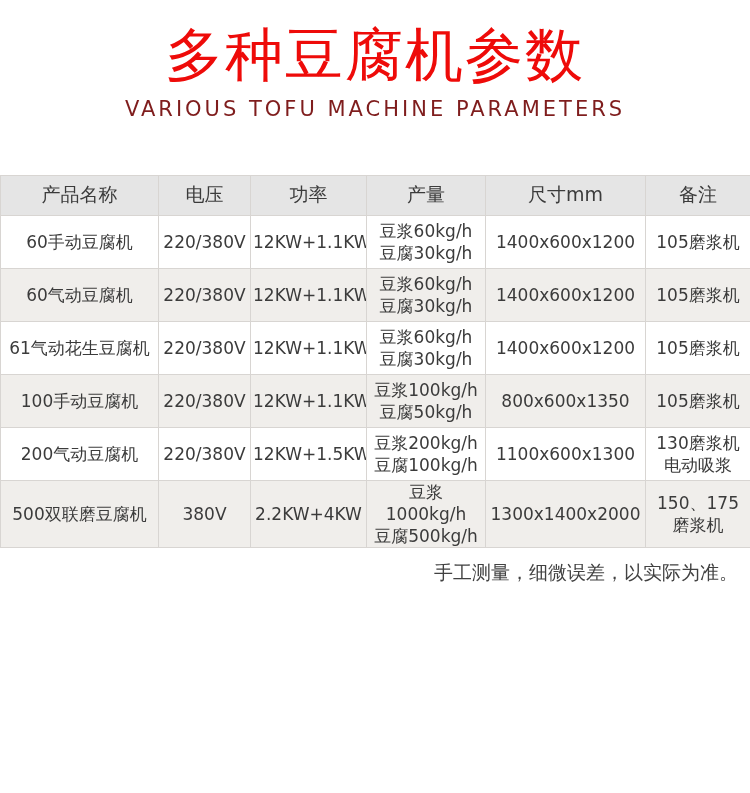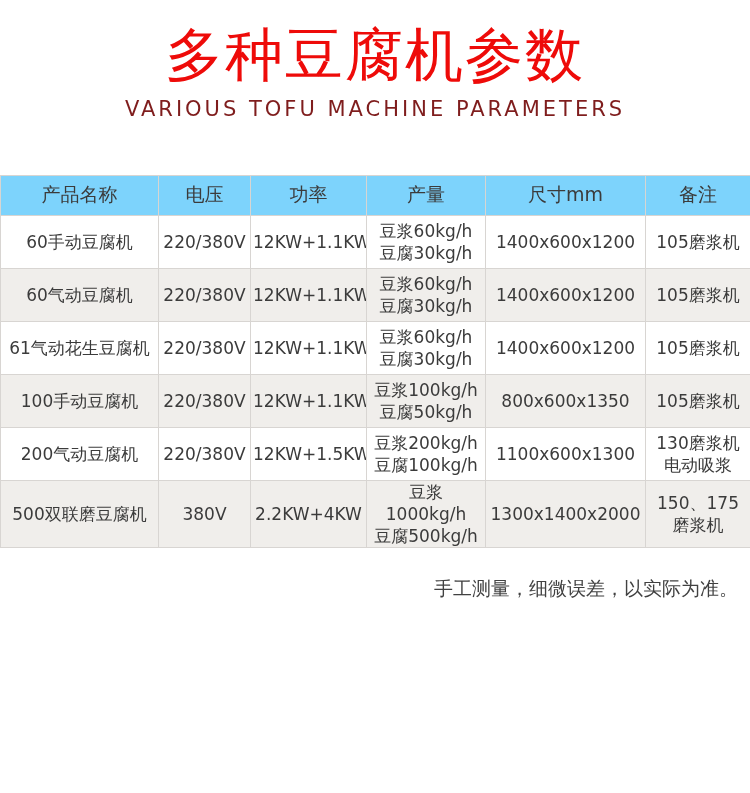--- a/index.html
+++ b/index.html
@@ -38,35 +38,35 @@
   table.params th, table.params td {
     border: 1px solid #d8d5d2;
     text-align: center;
     vertical-align: middle;
     color: #3b3b3b;
     padding: 0 2px;
     overflow: hidden;
   }
   table.params th {
     height: 39px;
-    background: #7dd3fc;
+    background: #e5e5e5;
     font-size: 19px;
     font-weight: normal;
   }
   table.params td {
     height: 52px;
     font-size: 17px;
     line-height: 1.3;
     background: #ffffff;
     white-space: pre-line;
   }
   table.params tbody tr:nth-child(even) td { background: #f0eeeb; }
   table.params tbody tr.tall td { height: 56px; }
   .footer-note {
-    margin-top: 28px;
+    margin-top: 12px;
     padding-right: 12px;
     text-align: right;
     font-size: 19px;
     color: #414141;
   }
 </style>
 </head>
 <body>
 
 <div class="page">

